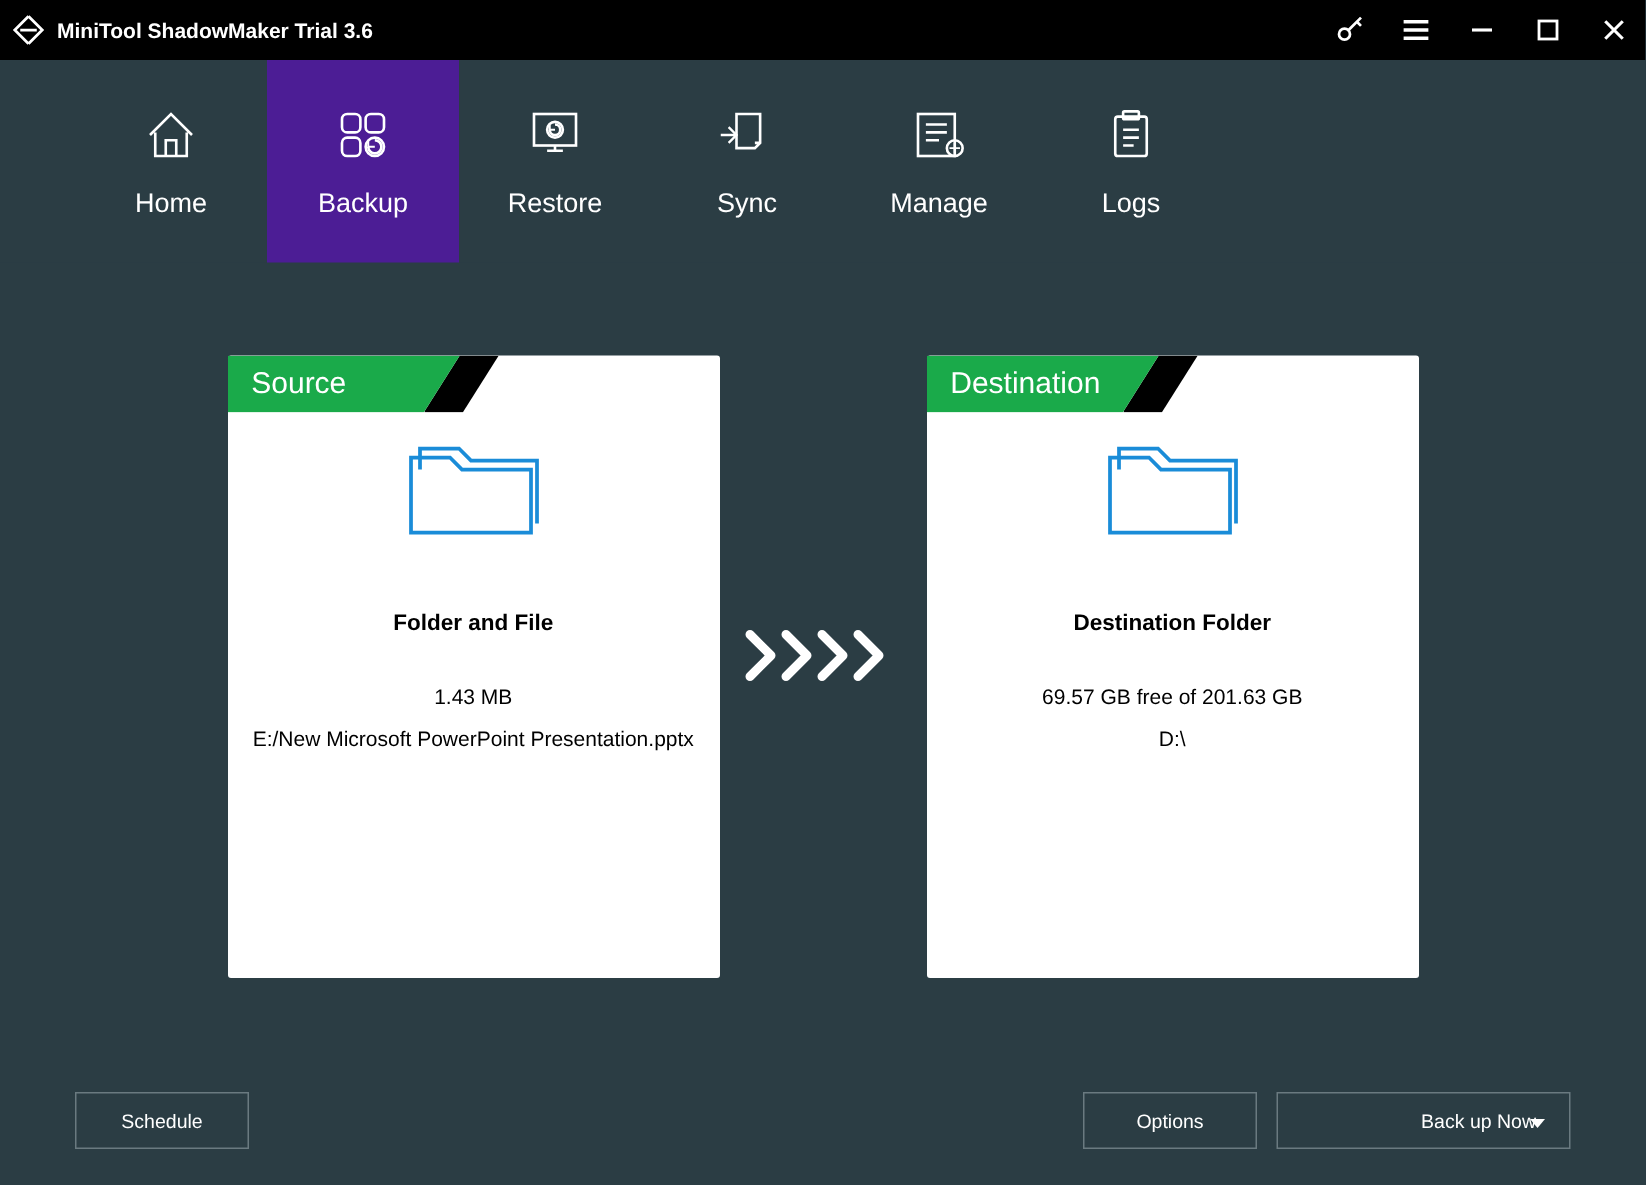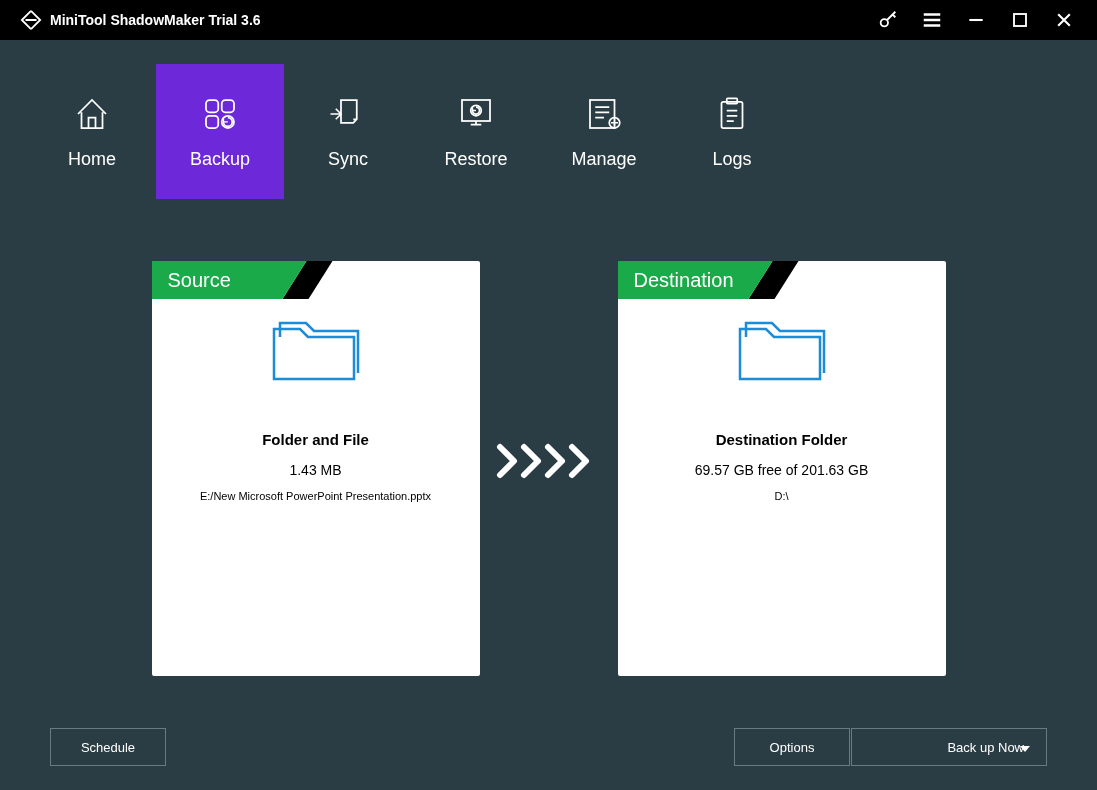--- a/index.html
+++ b/index.html
@@ -9,47 +9,46 @@
       background: #2b3d44;
       font-family: Arial, sans-serif;
       color: #fff;
       overflow: hidden;
     }
     .titlebar {
       height: 40px;
       background: #000;
       display: flex;
       align-items: center;
-      padding: 0 20px;
+      padding: 0 8px;
     }
     .app-logo { width: 22px; height: 22px; margin-right: 8px; }
     .app-title { font-size: 14px; font-weight: bold; flex: 1; }
     .win-controls { display: flex; gap: 18px; align-items: center; }
     .win-controls .wc { width: 26px; height: 26px; display: flex; align-items: center; justify-content: center; cursor: pointer; }
     .toolbar {
       height: 135px;
       background: #2b3d44;
       display: flex;
       align-items: flex-start;
-      padding-left: 28px;
+      padding-left: 50px;
       gap: 0;
-      margin-top: 24px;
     }
     .tool-item {
       width: 128px;
       height: 135px;
       display: flex;
       flex-direction: column;
       align-items: center;
       justify-content: center;
       gap: 14px;
       cursor: pointer;
       font-size: 18px;
     }
-    .tool-item.active { background: #6d28d9; }
+    .tool-item.active { background: #4c1d95; }
     .tool-icon { width: 42px; height: 42px; display: flex; align-items: center; justify-content: center; }
     .content {
       padding: 62px 0 0 0;
       display: flex;
       justify-content: center;
       align-items: flex-start;
       gap: 14px;
     }
     .card {
       width: 328px;
@@ -78,37 +77,37 @@
       background: #000;
       clip-path: polygon(24px 0, 100% 0, calc(100% - 24px) 100%, 0 100%);
     }
     .card-body {
       display: flex;
       flex-direction: column;
       align-items: center;
       padding-top: 50px;
     }
     .folder-icon { width: 100px; height: 80px; margin-bottom: 40px; }
-    .card-title { font-size: 15px; font-weight: bold; margin-bottom: 14px; }
+    .card-title { font-size: 15px; font-weight: bold; margin-bottom: 32px; }
     .card-size { font-size: 14px; margin-bottom: 10px; }
-    .card-path { font-size: 11px; text-align: center; line-height: 1.5; padding: 0 8px; }
+    .card-path { font-size: 14px; text-align: center; line-height: 1.5; padding: 0 8px; }
     .arrows {
       display: flex;
       align-items: center;
       margin-top: 180px;
     }
     .footer {
       position: absolute;
       left: 0; right: 0;
       bottom: 24px;
       display: flex;
       justify-content: space-between;
       padding: 0 50px;
     }
-    .footer-left, .footer-right { display: flex; gap: 1px; }
+    .footer-left, .footer-right { display: flex; gap: 13px; }
     .btn {
       height: 38px;
       padding: 0 22px;
       background: transparent;
       border: 1px solid #6a7a80;
       color: #fff;
       font-size: 13px;
       cursor: pointer;
       display: flex;
       align-items: center;
@@ -176,37 +175,37 @@
           <circle cx="33" cy="33" r="7"></circle>
           <path d="M33 28 A5 5 0 1 1 28 33"></path>
           <path d="M28 28 L28 33 L33 33" stroke-width="1.5"></path>
         </svg>
     </span>
     <span>Backup</span>
   </div>
   <div class="tool-item">
     <span class="tool-icon">
       <svg width="42" height="42" viewBox="0 0 48 48" fill="none" stroke="#fff" stroke-width="2">
-          <path d="M16 8 H34 V30 L30 34 H16 Z M30 30 H34"></path>
-          <path d="M10 18 L16 24 L10 30 M16 24 H4" stroke-width="1.8"></path>
-        </svg>
-    </span>
-    <span>Sync</span>
-  </div>
-  <div class="tool-item">
-    <span class="tool-icon">
-      <svg width="42" height="42" viewBox="0 0 48 48" fill="none" stroke="#fff" stroke-width="2">
           <rect x="8" y="8" width="32" height="24"></rect>
           <path d="M18 36 H30 M24 32 V36"></path>
           <circle cx="24" cy="20" r="6"></circle>
           <path d="M24 16 A4 4 0 1 1 20 20"></path>
           <path d="M20 16 L20 20 L24 20" stroke-width="1.5"></path>
         </svg>
     </span>
     <span>Restore</span>
+  </div>
+  <div class="tool-item">
+    <span class="tool-icon">
+      <svg width="42" height="42" viewBox="0 0 48 48" fill="none" stroke="#fff" stroke-width="2">
+          <path d="M16 8 H34 V30 L30 34 H16 Z M30 30 H34"></path>
+          <path d="M10 18 L16 24 L10 30 M16 24 H4" stroke-width="1.8"></path>
+        </svg>
+    </span>
+    <span>Sync</span>
   </div>
   <div class="tool-item">
     <span class="tool-icon">
       <svg width="42" height="42" viewBox="0 0 48 48" fill="none" stroke="#fff" stroke-width="2">
           <rect x="8" y="8" width="28" height="32"></rect>
           <path d="M14 16 H30 M14 22 H30 M14 28 H24"></path>
           <circle cx="36" cy="34" r="6"></circle>
           <path d="M36 30 V38 M32 34 H40" stroke-width="1.5"></path>
         </svg>
     </span>

